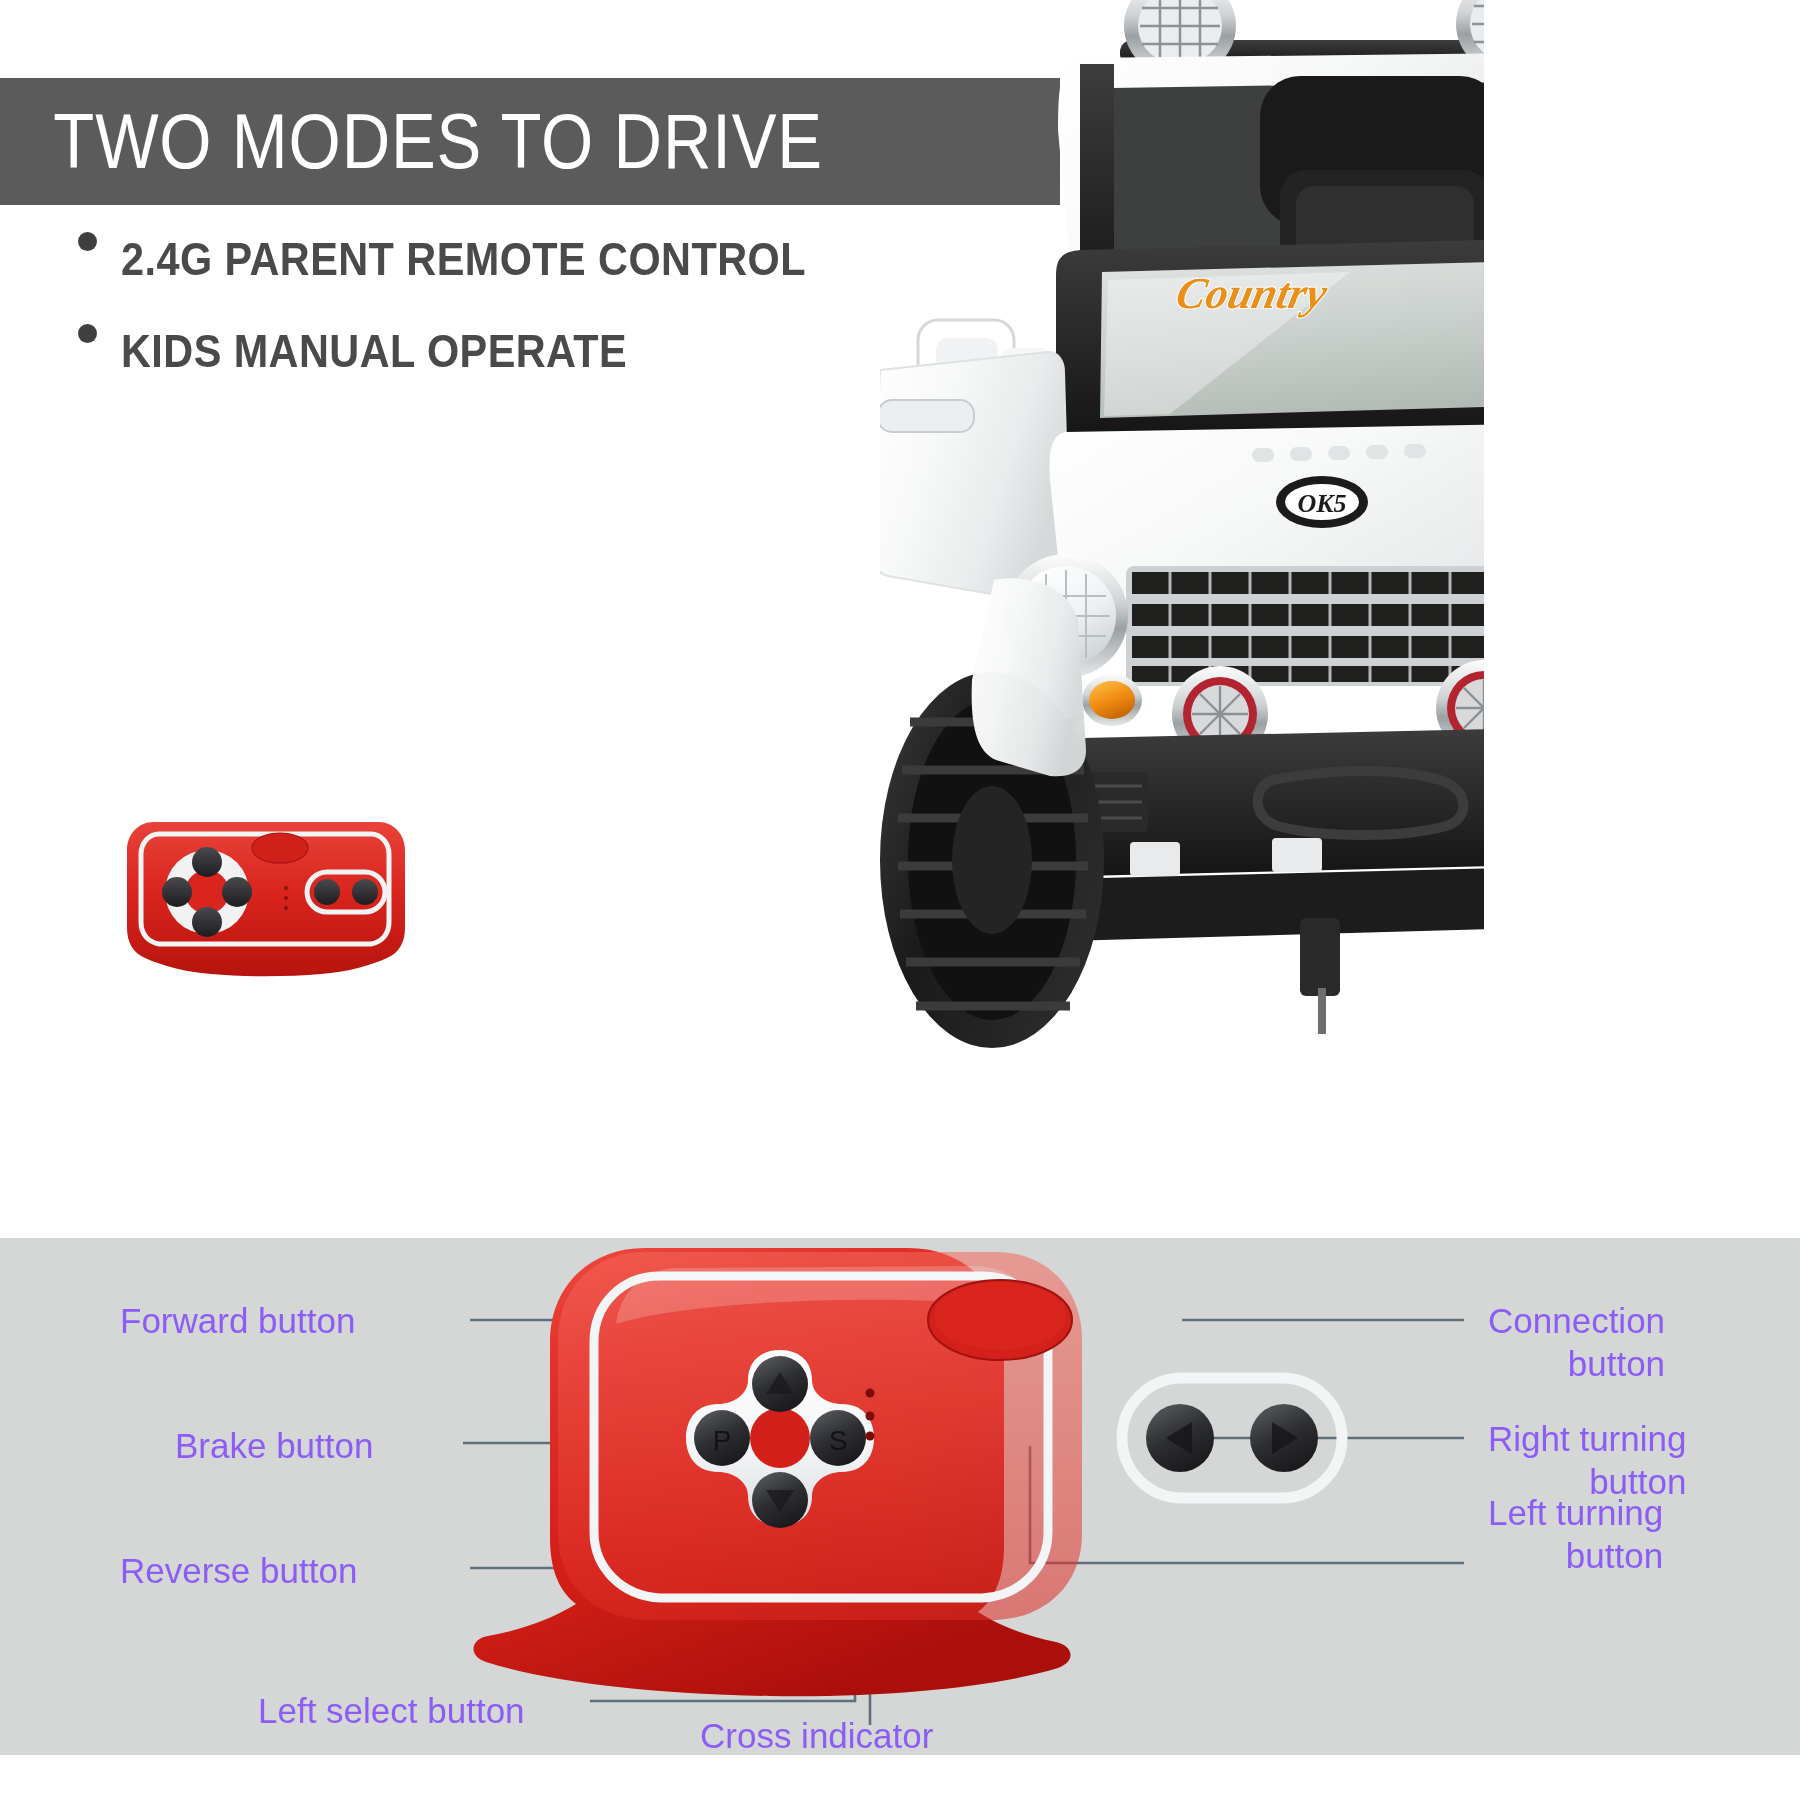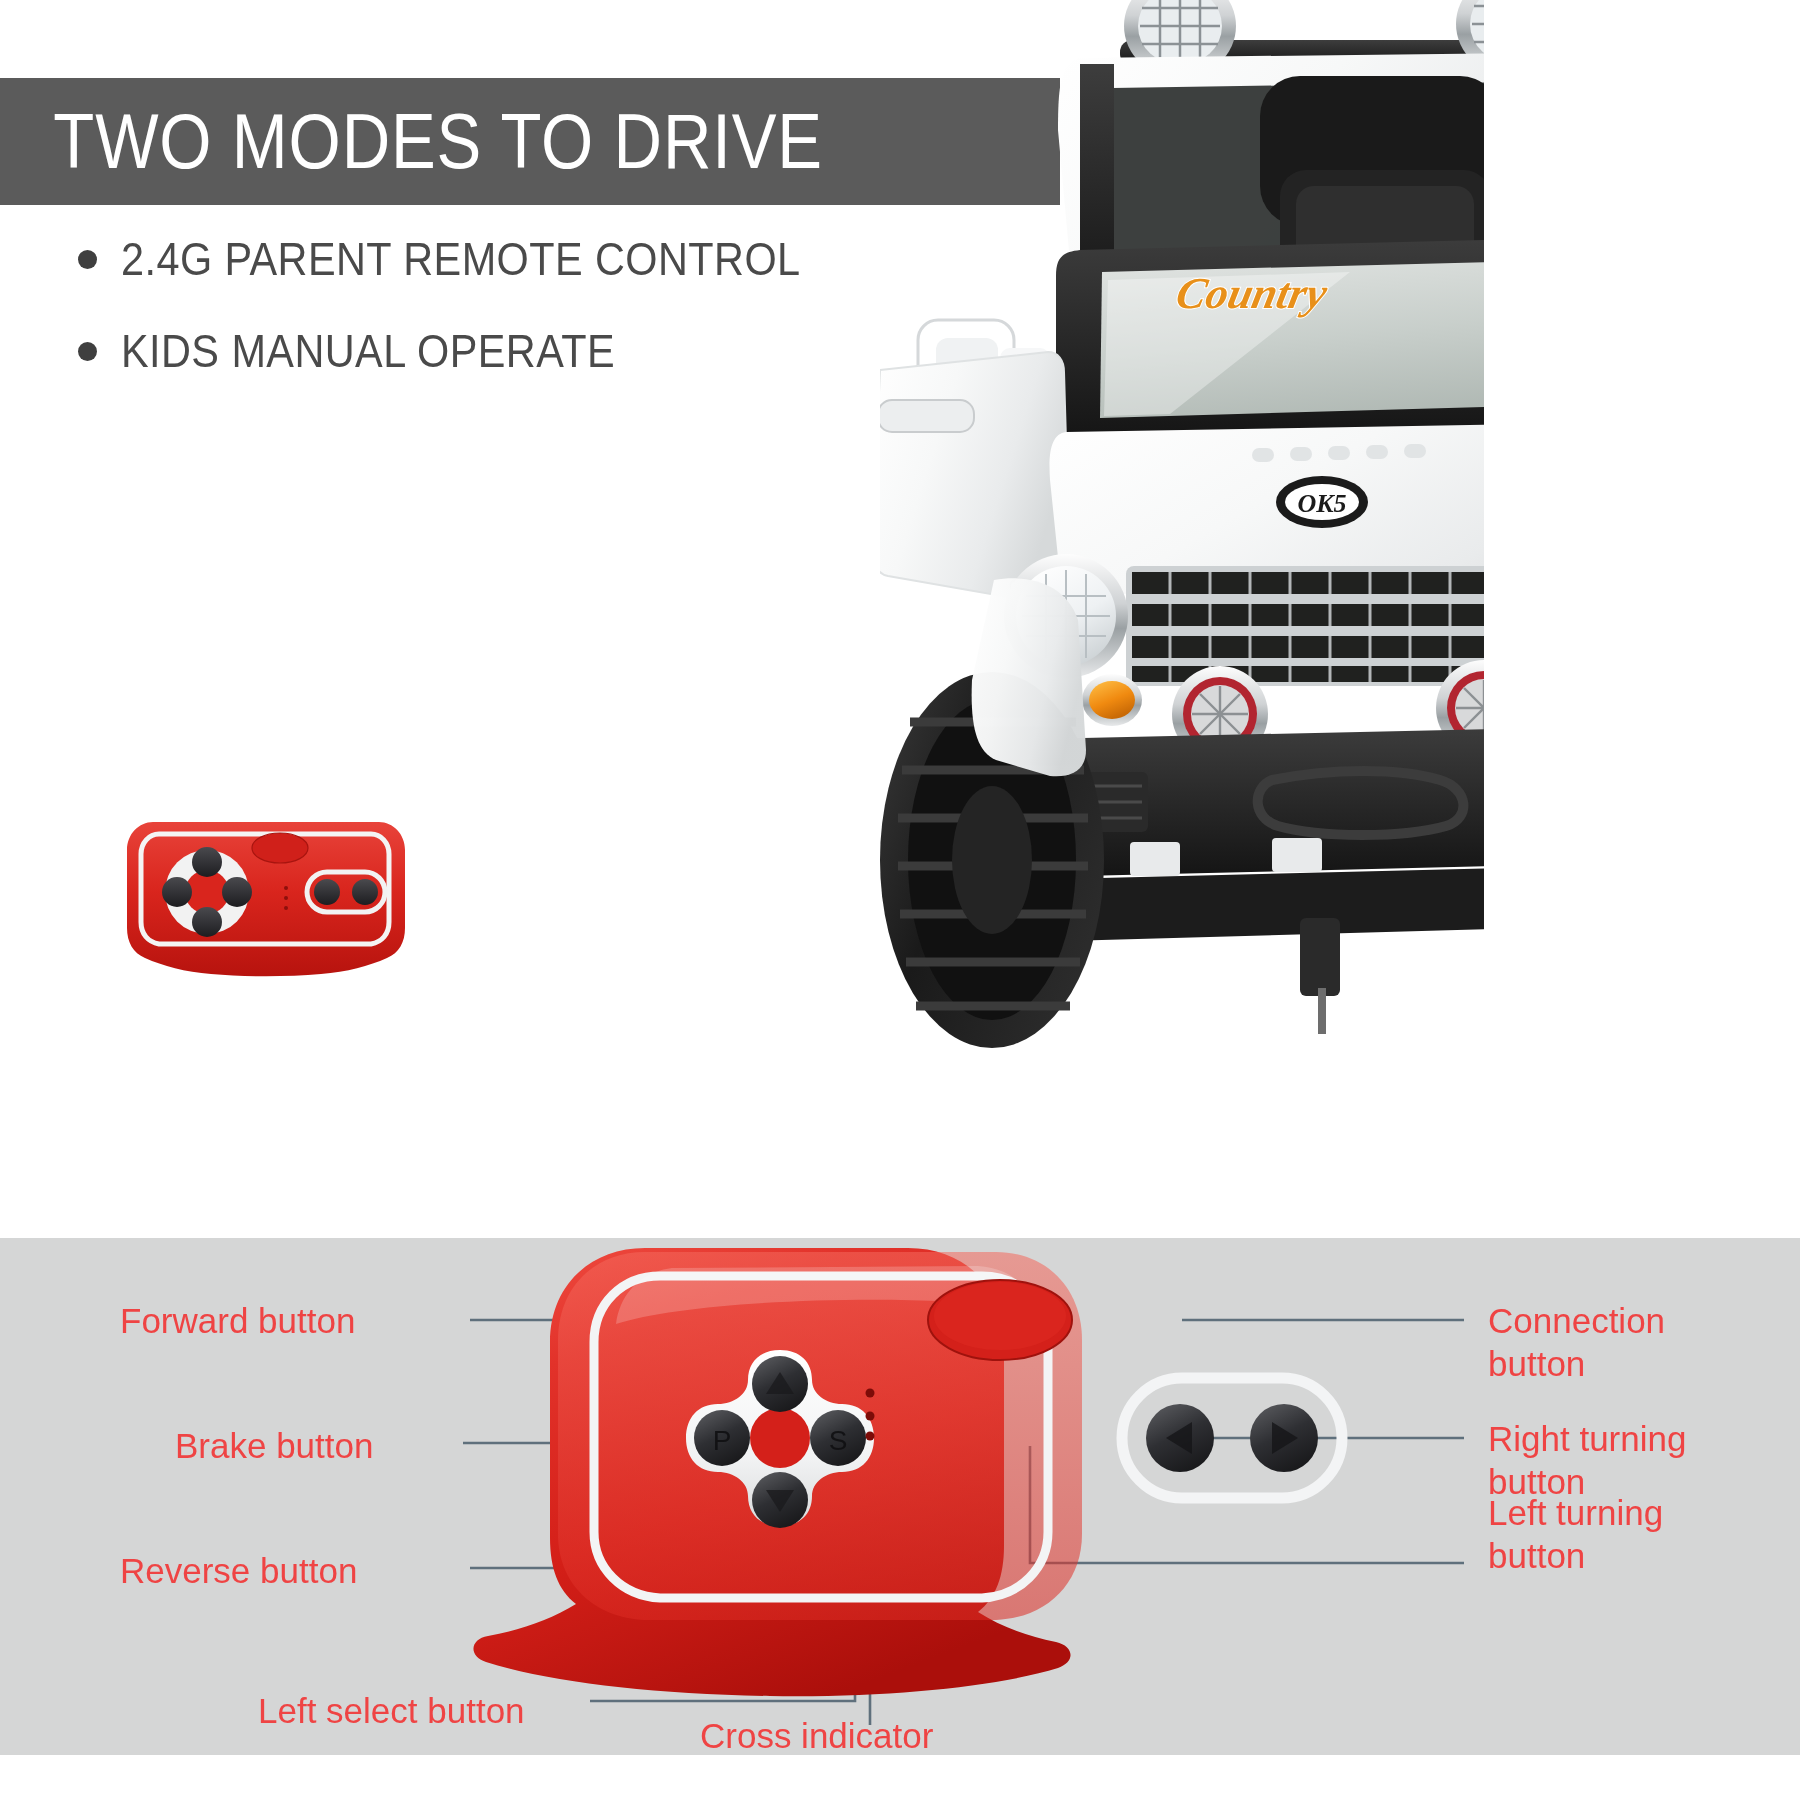--- a/index.html
+++ b/index.html
@@ -20,21 +20,21 @@
     display:flex; align-items:center;
   }
   #title-banner .title-text{
     color:#ffffff; font-size:78px; letter-spacing:1px; font-weight:400;
     padding-left:62px; white-space:nowrap;
     transform:scaleX(0.86); transform-origin:left center;
     font-family:"Liberation Sans", sans-serif;
   }
 
   #feature-list{ position:absolute; left:78px; top:232px; }
-  .feature-item{ display:flex; align-items:center; margin-bottom:38px; }
+  .feature-item{ display:flex; margin-bottom:38px;font-weight:bold; }
   .feature-bullet{ width:19px; height:19px; border-radius:50%; background:#3f3f3f; margin-right:24px; flex:none; }
   .feature-text{
     font-size:46px; color:#4a4a4a; letter-spacing:0.5px; white-space:nowrap;
     transform:scaleX(0.9); transform-origin:left center;
   }
 
   
   #wifi-icon{ position:absolute; left:232px; top:800px; width:150px; height:110px; }
 
   
@@ -44,21 +44,21 @@
   #ride-on-car{ position:absolute; left:880px; top:-20px; width:900px; height:1090px; }
 
   
   #diagram-section{
     position:absolute; left:0; top:1238px; width:1800px; height:517px;
     background:#d5d6d6;
   }
   #diagram-svg{ position:absolute; left:0; top:0; width:1800px; height:517px; }
 
   .callout-label{
-    position:absolute; font-size:35px; color:#ef4444; line-height:1.22; white-space:nowrap;
+    position:absolute; font-size:35px; color:#8b5cf6; line-height:1.22; white-space:nowrap;text-align:right;
   }
 
   #lbl-forward    { left:120px;  top:1300px; }
   #lbl-brake      { left:175px;  top:1425px; }
   #lbl-reverse    { left:120px;  top:1550px; }
   #lbl-connection { left:1488px; top:1300px; }
   #lbl-rightturn  { left:1488px; top:1418px; }
   #lbl-leftturn   { left:1488px; top:1492px; }
   #lbl-speedsel   { left:258px;  top:1690px; }
   #lbl-speedind   { left:700px;  top:1715px; }

